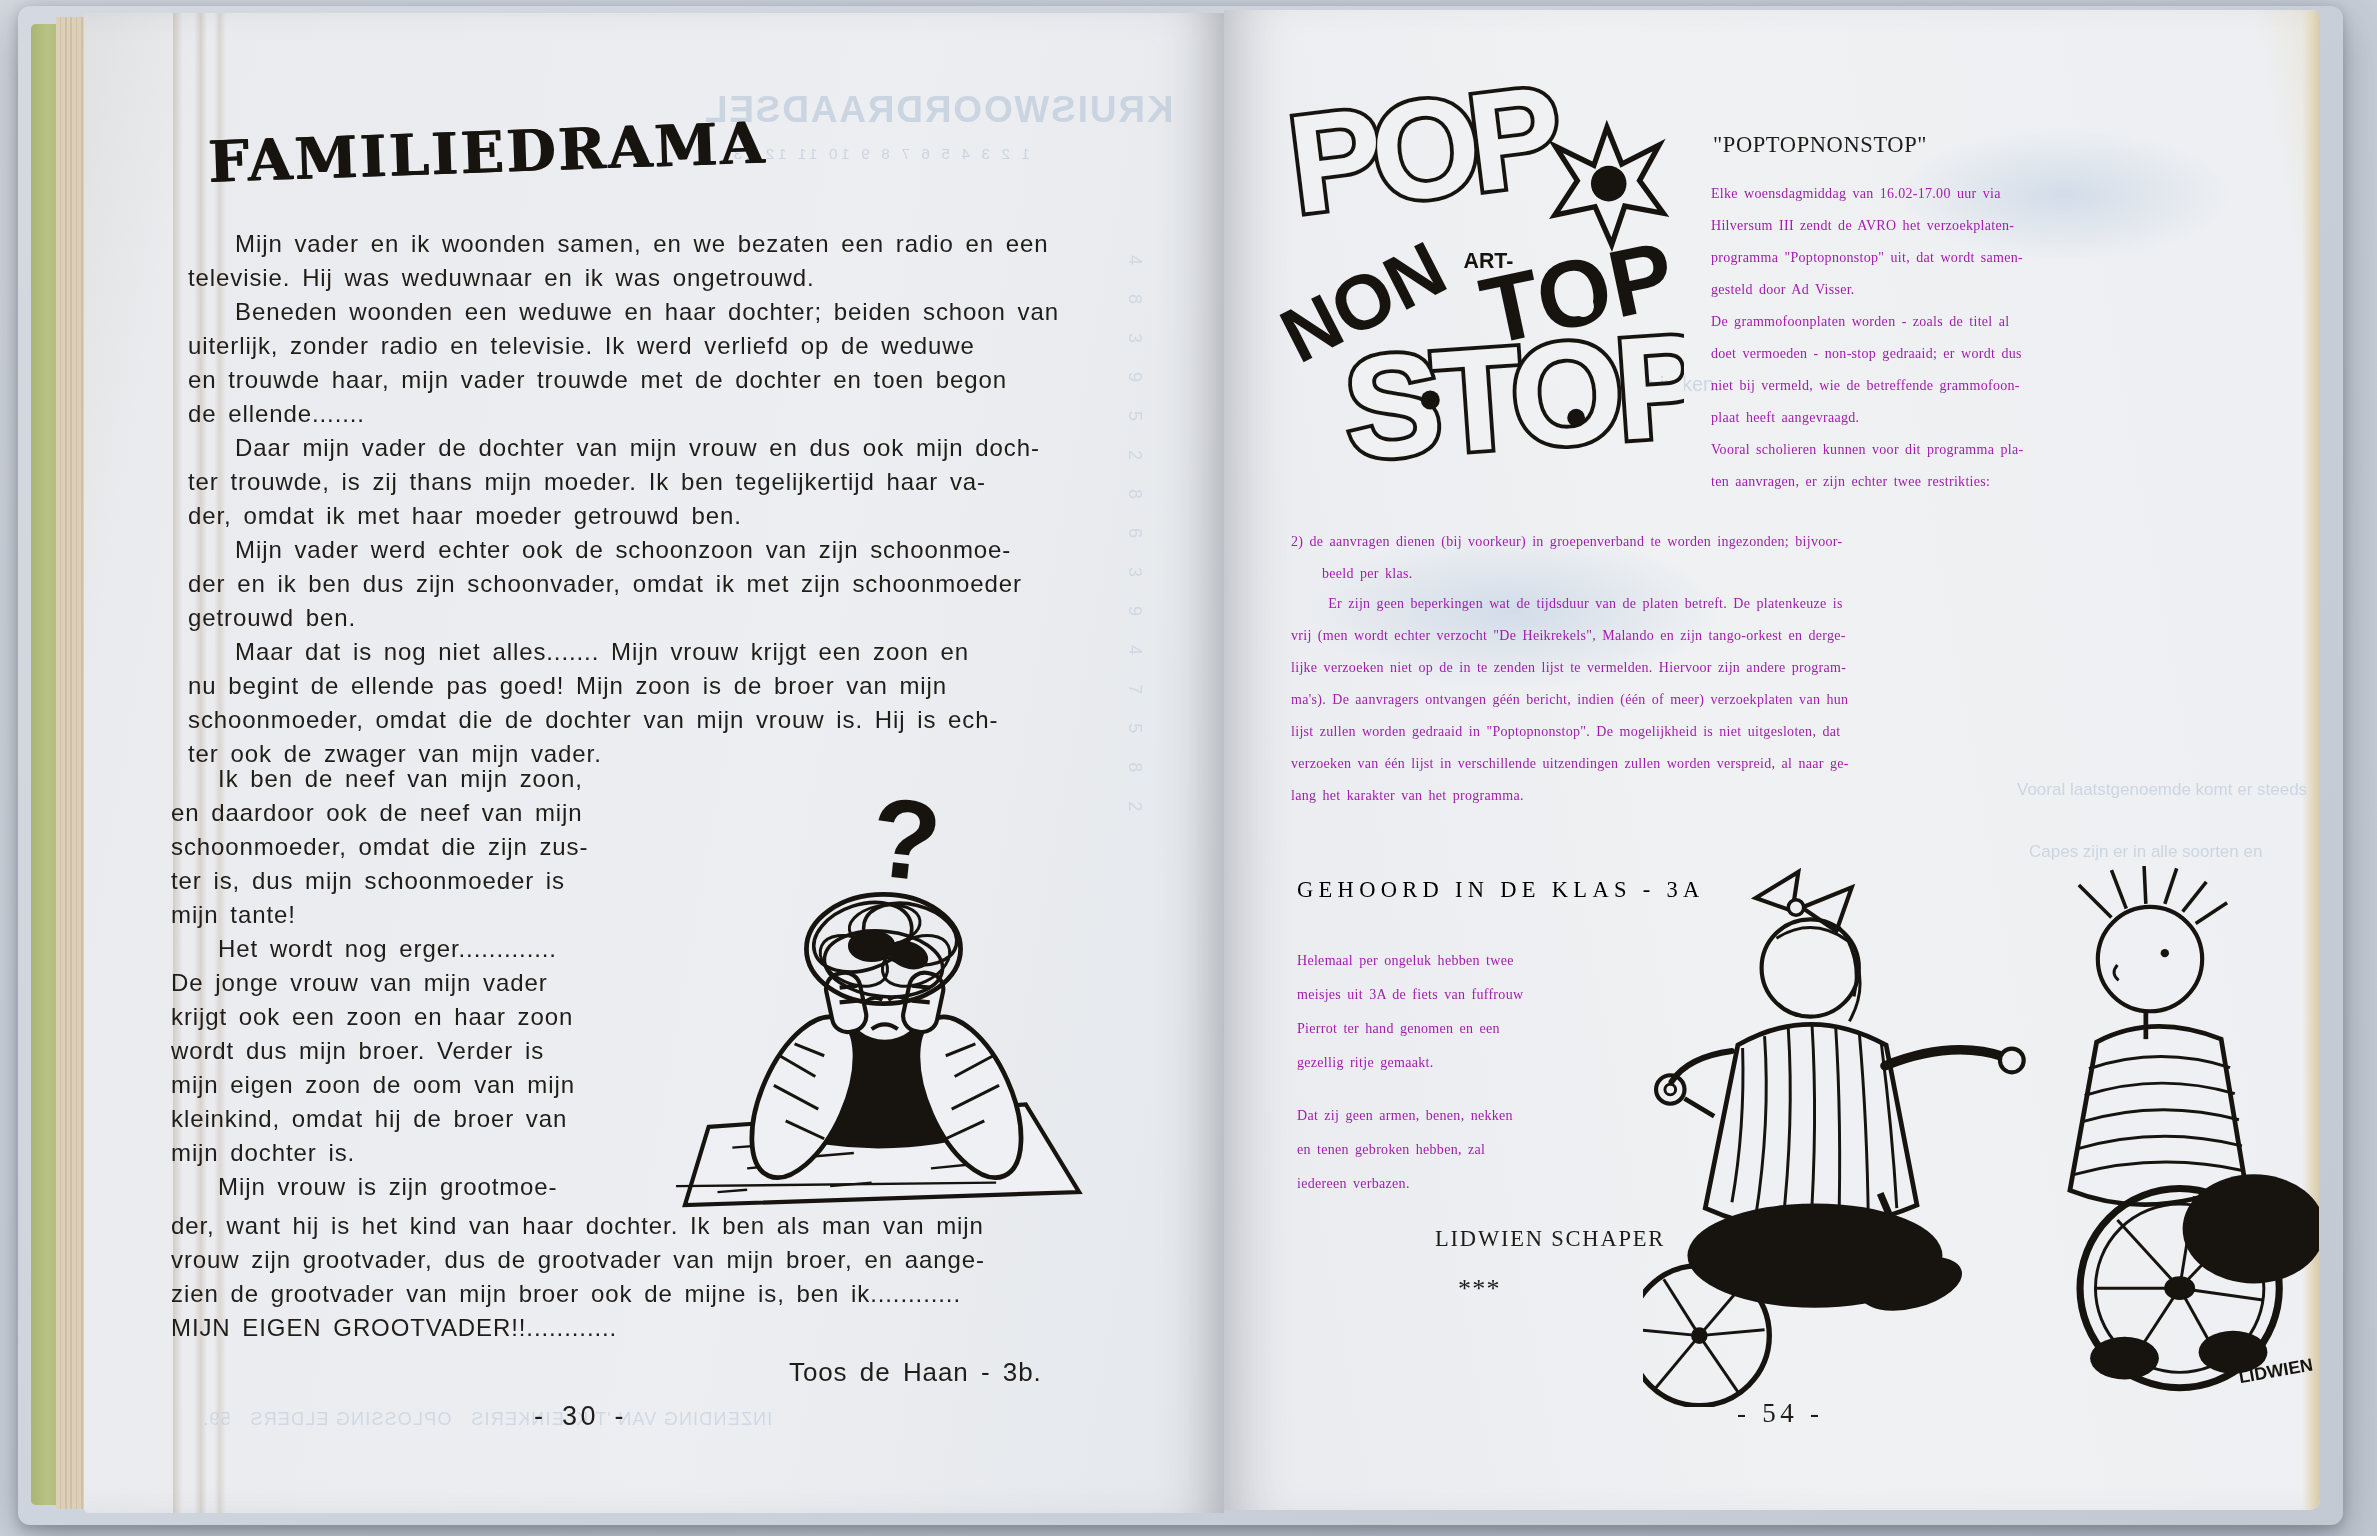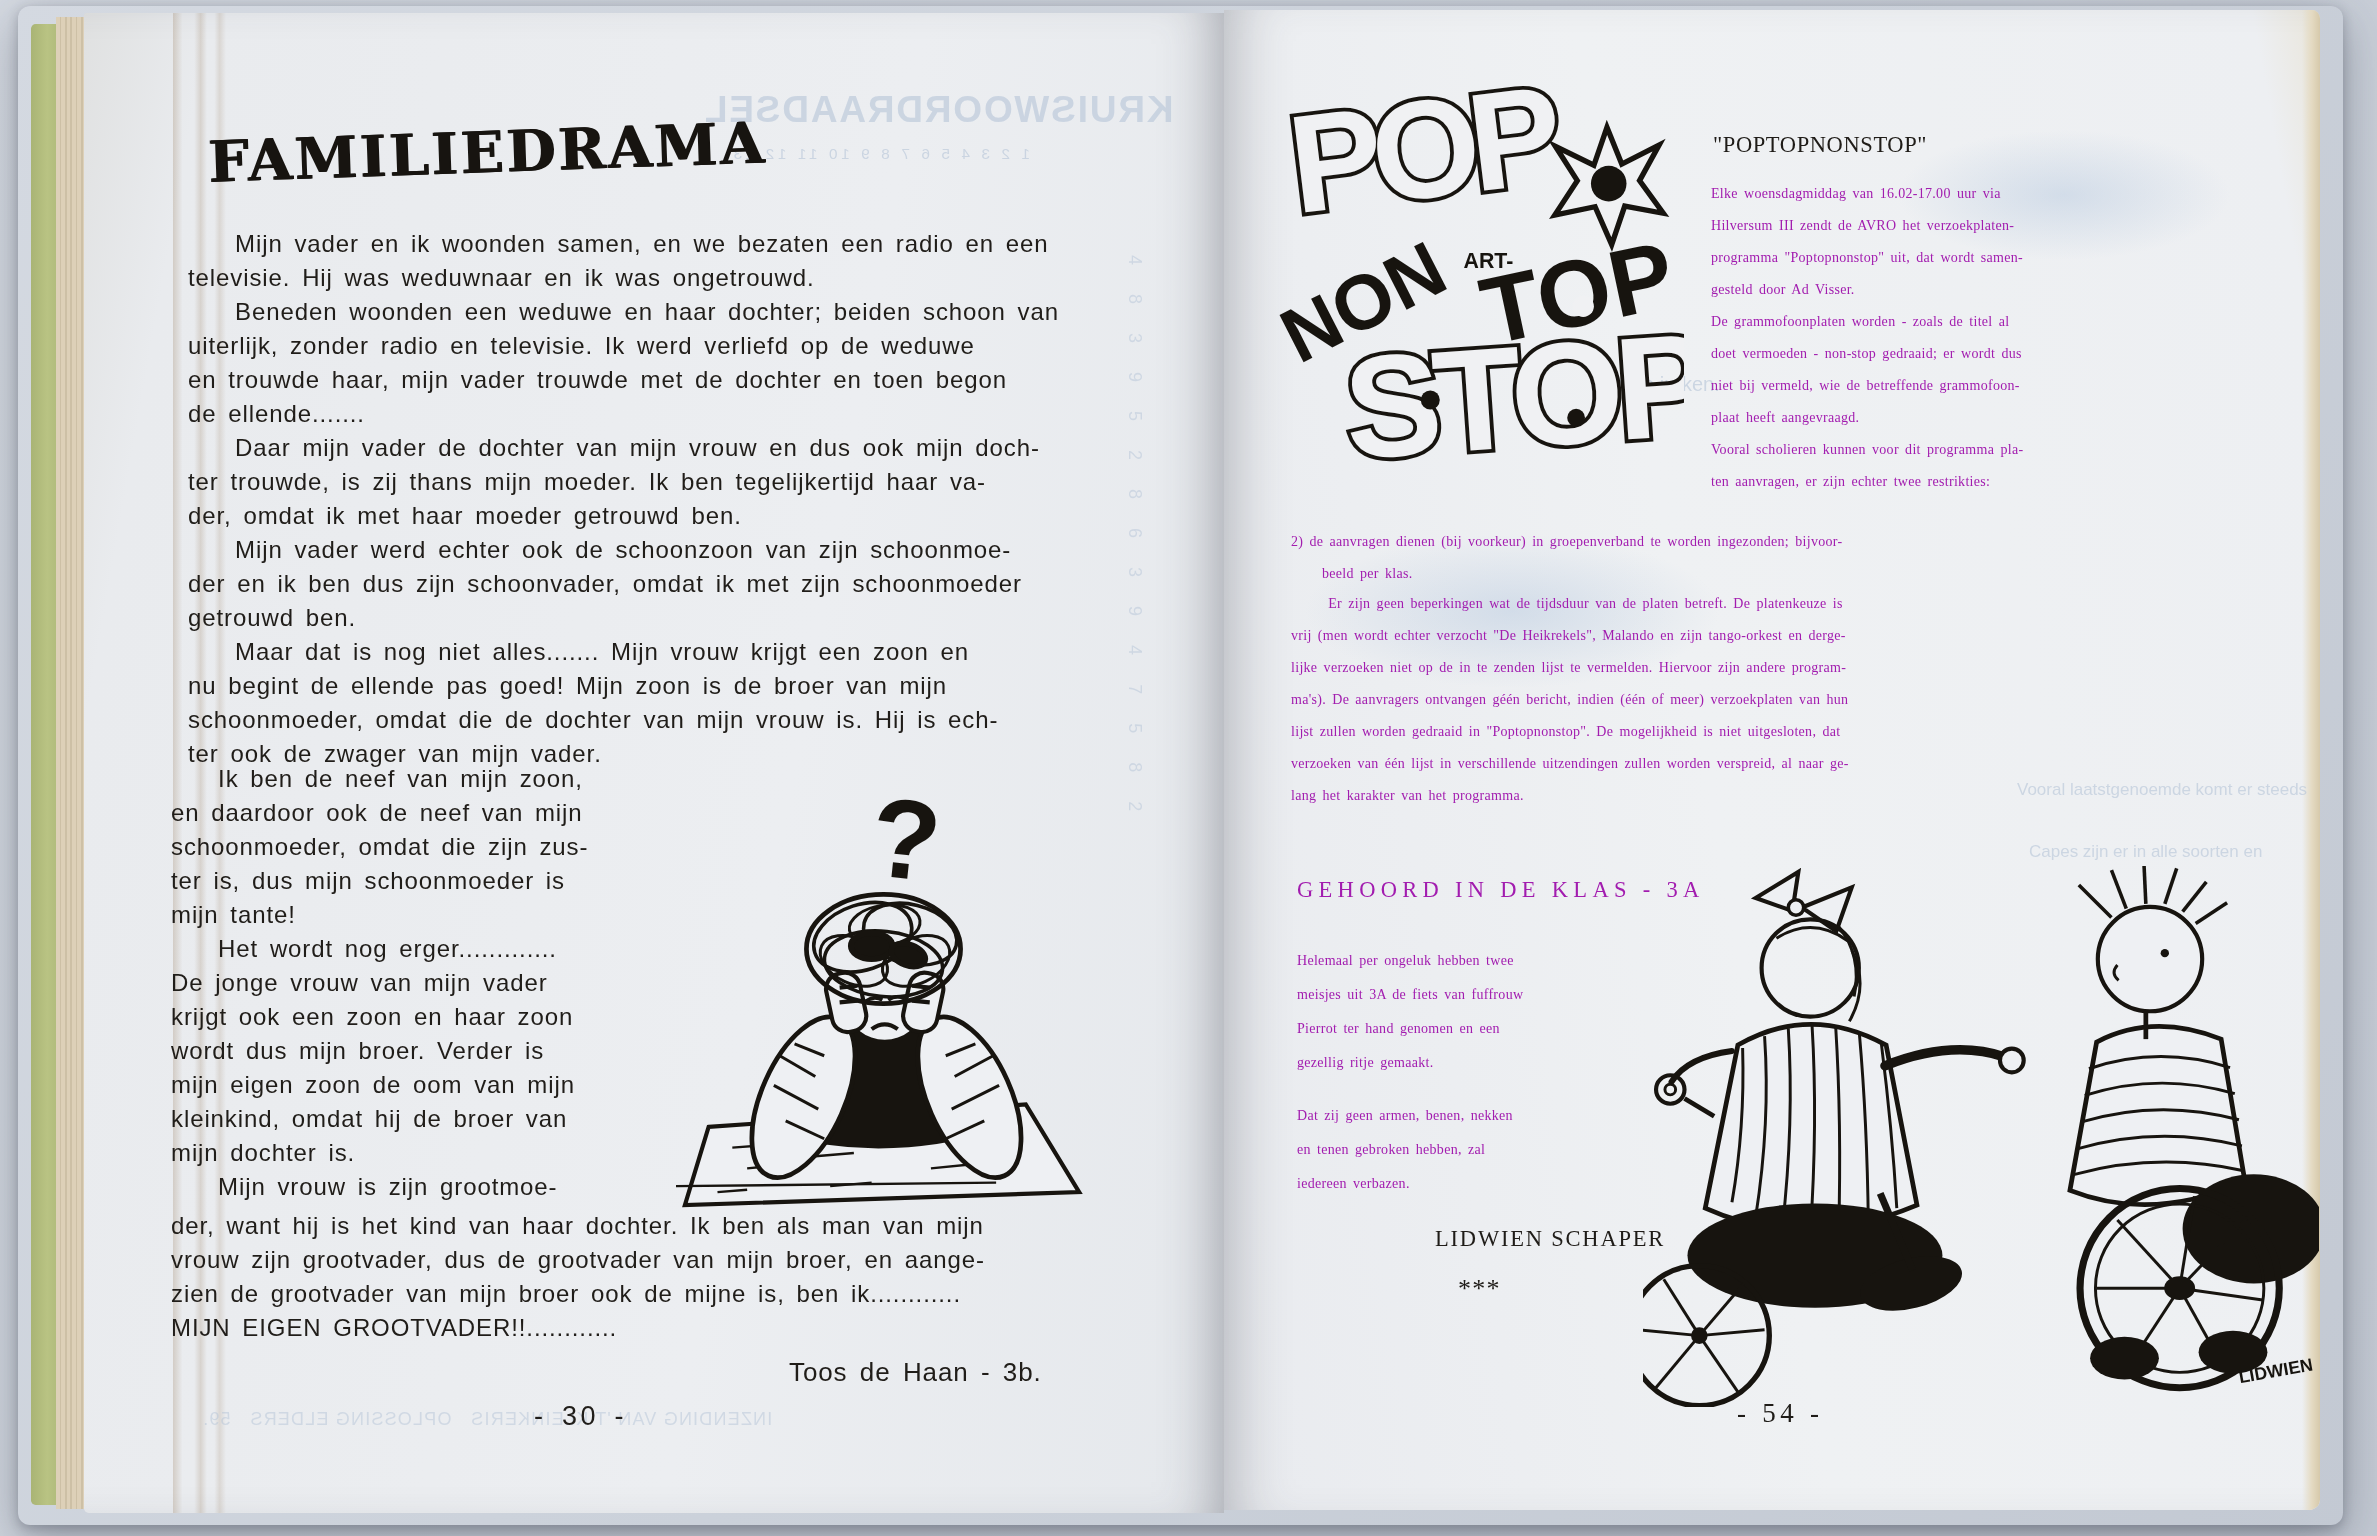--- a/index.html
+++ b/index.html
@@ -30,21 +30,21 @@
               background:linear-gradient(to right,rgba(222,209,182,0),#e4dac2 55%,#d6c9ab);}
   
   .sans-body{font-family:"Liberation Sans",sans-serif;font-size:24px;line-height:34px;
              letter-spacing:0.9px;word-spacing:4.2px;color:#201d19;white-space:pre;}
   .serif-body{font-family:"Liberation Serif",serif;font-size:14px;line-height:32px;
               letter-spacing:0.3px;word-spacing:2.4px;color:#a21caf;white-space:pre;}
   .title-slab{font-family:"DejaVu Serif",serif;font-weight:700;font-size:57px;color:#171410;
               letter-spacing:2.4px;transform:rotate(-2deg);transform-origin:left bottom;
               text-shadow:1.2px 0 0 #171410;}
   .serif-head{font-family:"Liberation Serif",serif;font-size:22.5px;letter-spacing:0.6px;color:#1f1c18;}
-  .spaced-head{font-family:"Liberation Serif",serif;font-size:22.5px;letter-spacing:5.3px;color:#a21caf;}
+  .spaced-head{font-family:"Liberation Serif",serif;font-size:22.5px;letter-spacing:5.3px;color:#000000;}
   .underline{text-decoration:underline;text-underline-offset:4.2px;text-decoration-thickness:1.8px;}
   
   .ghost{color:#b6c5d8;opacity:.6;filter:blur(0.6px);white-space:pre;}
   .mirrored{transform:scaleX(-1);}
   .ghost-blob{border-radius:50%;background:radial-gradient(closest-side,rgba(160,185,215,.35),rgba(160,185,215,0));}
   svg text{font-family:"Liberation Sans",sans-serif;}
 </style>
 </head>
 <body>
 

